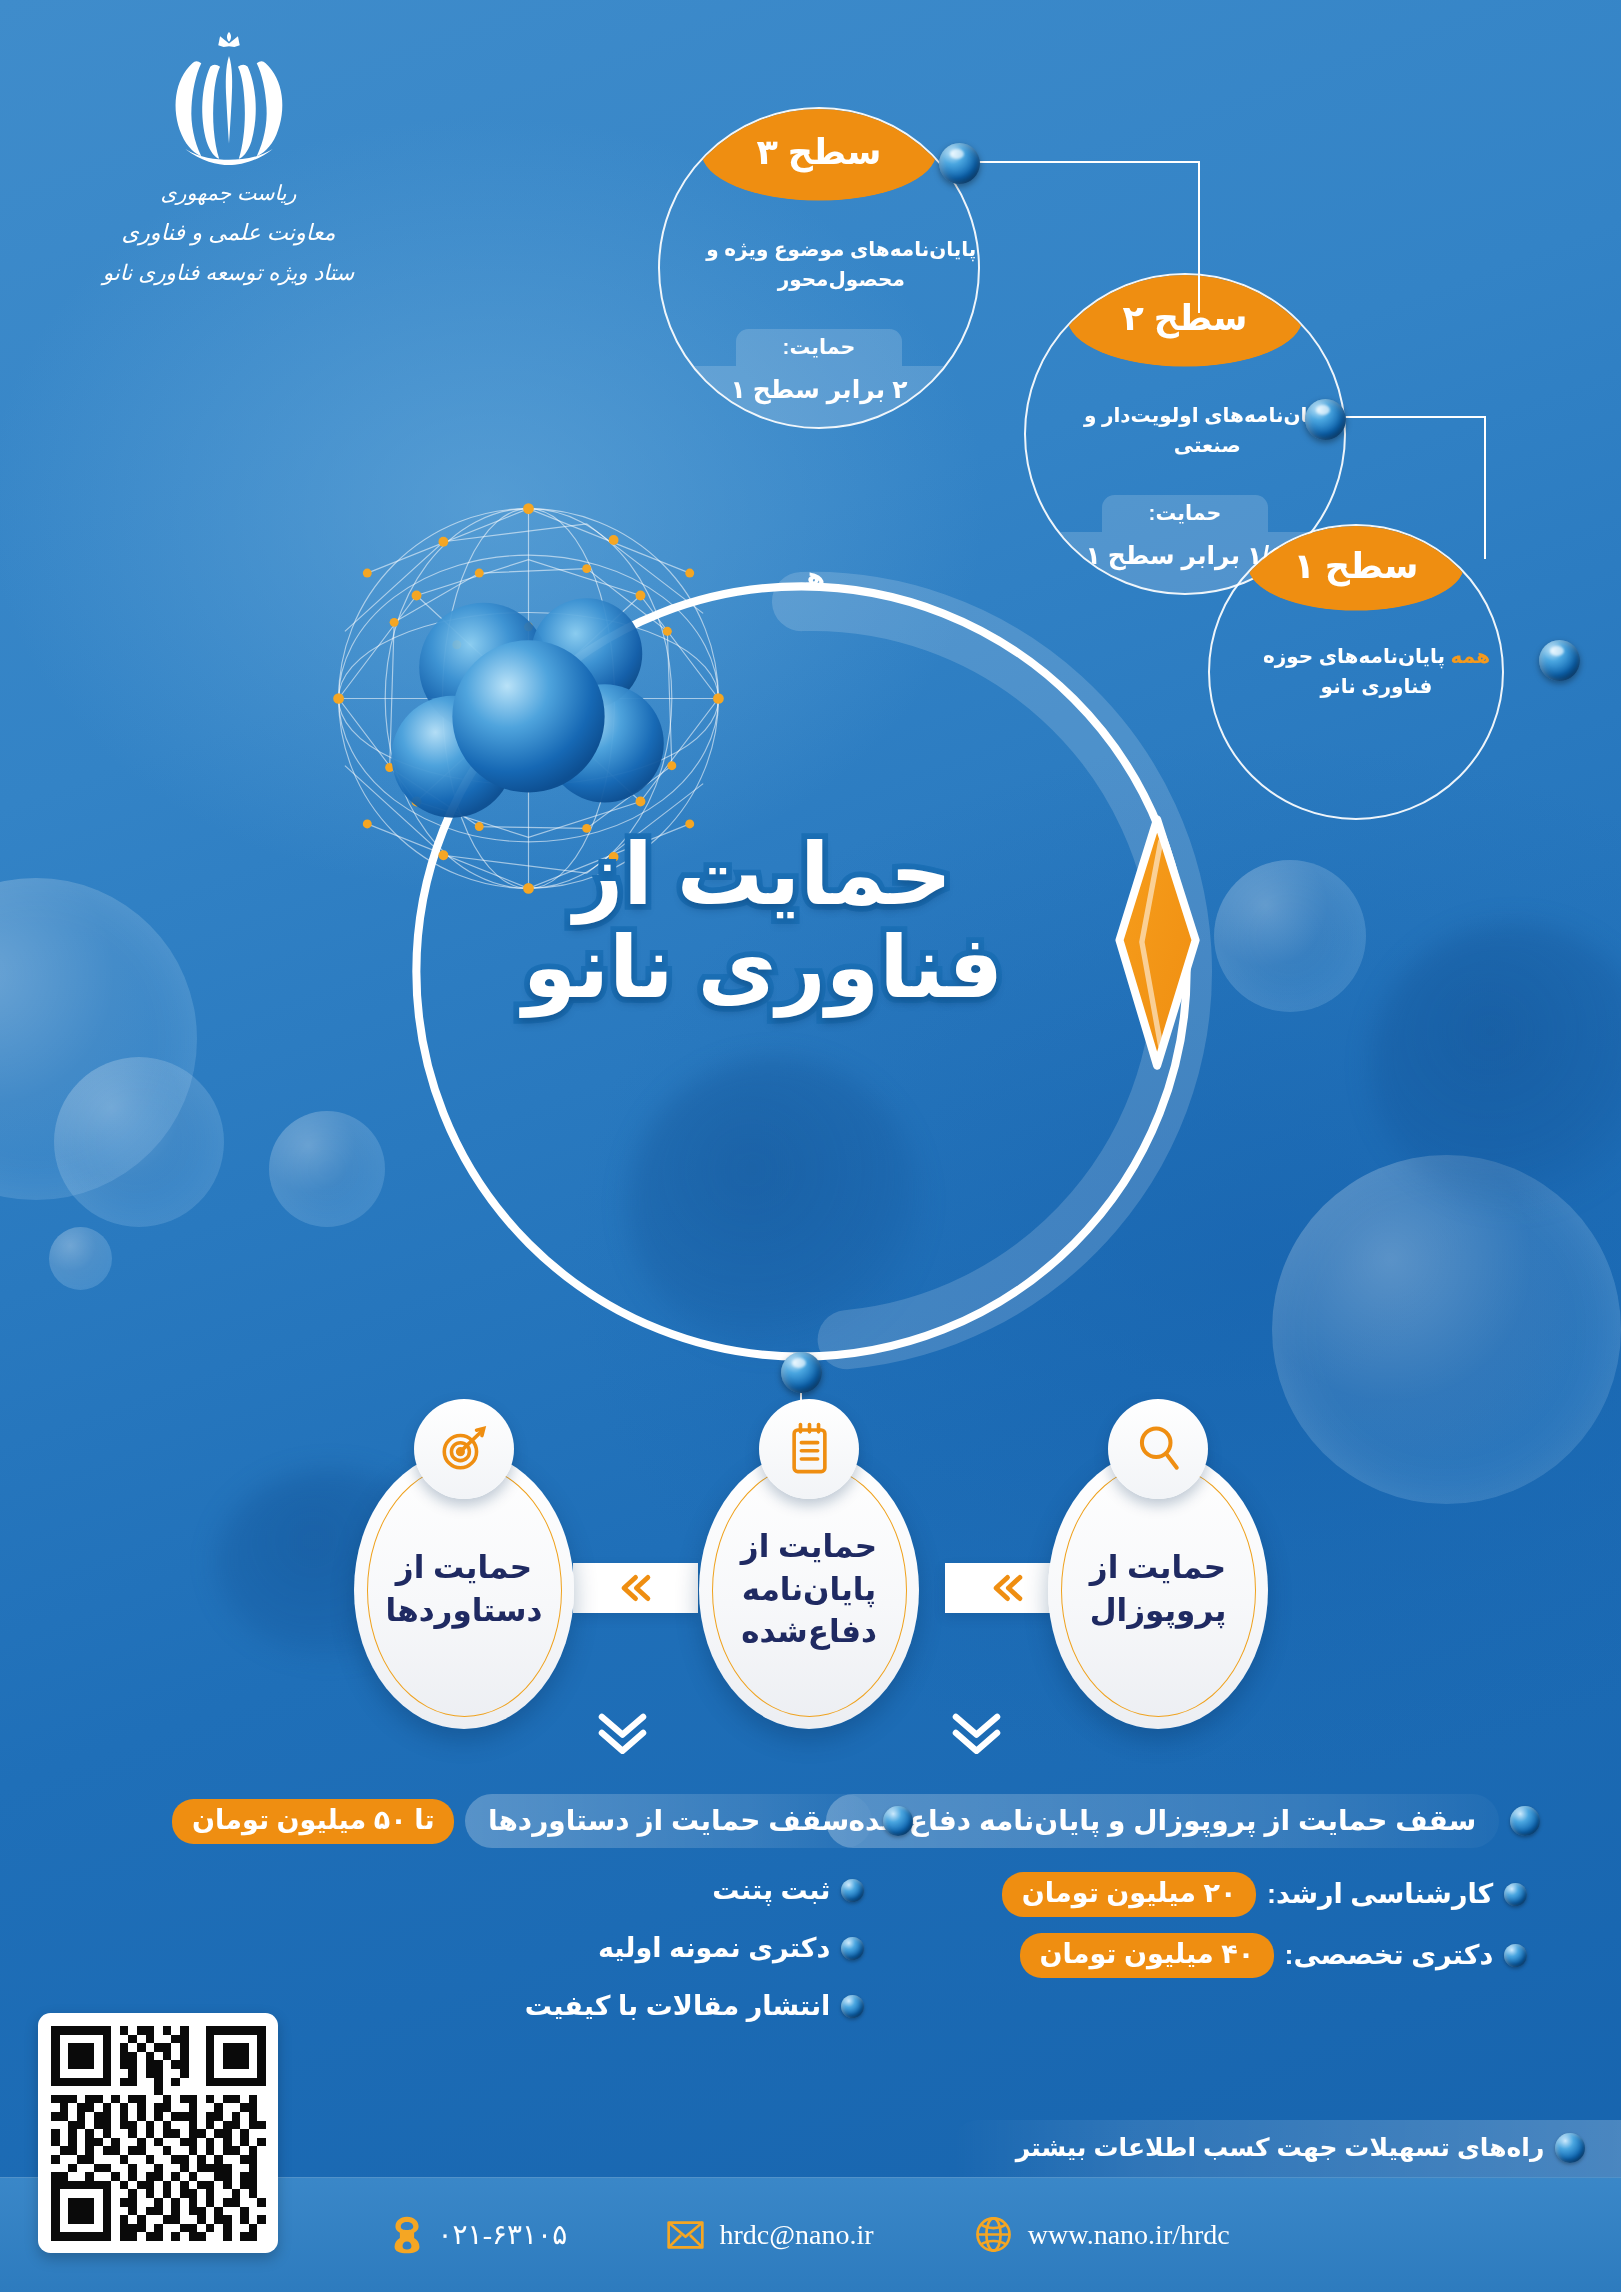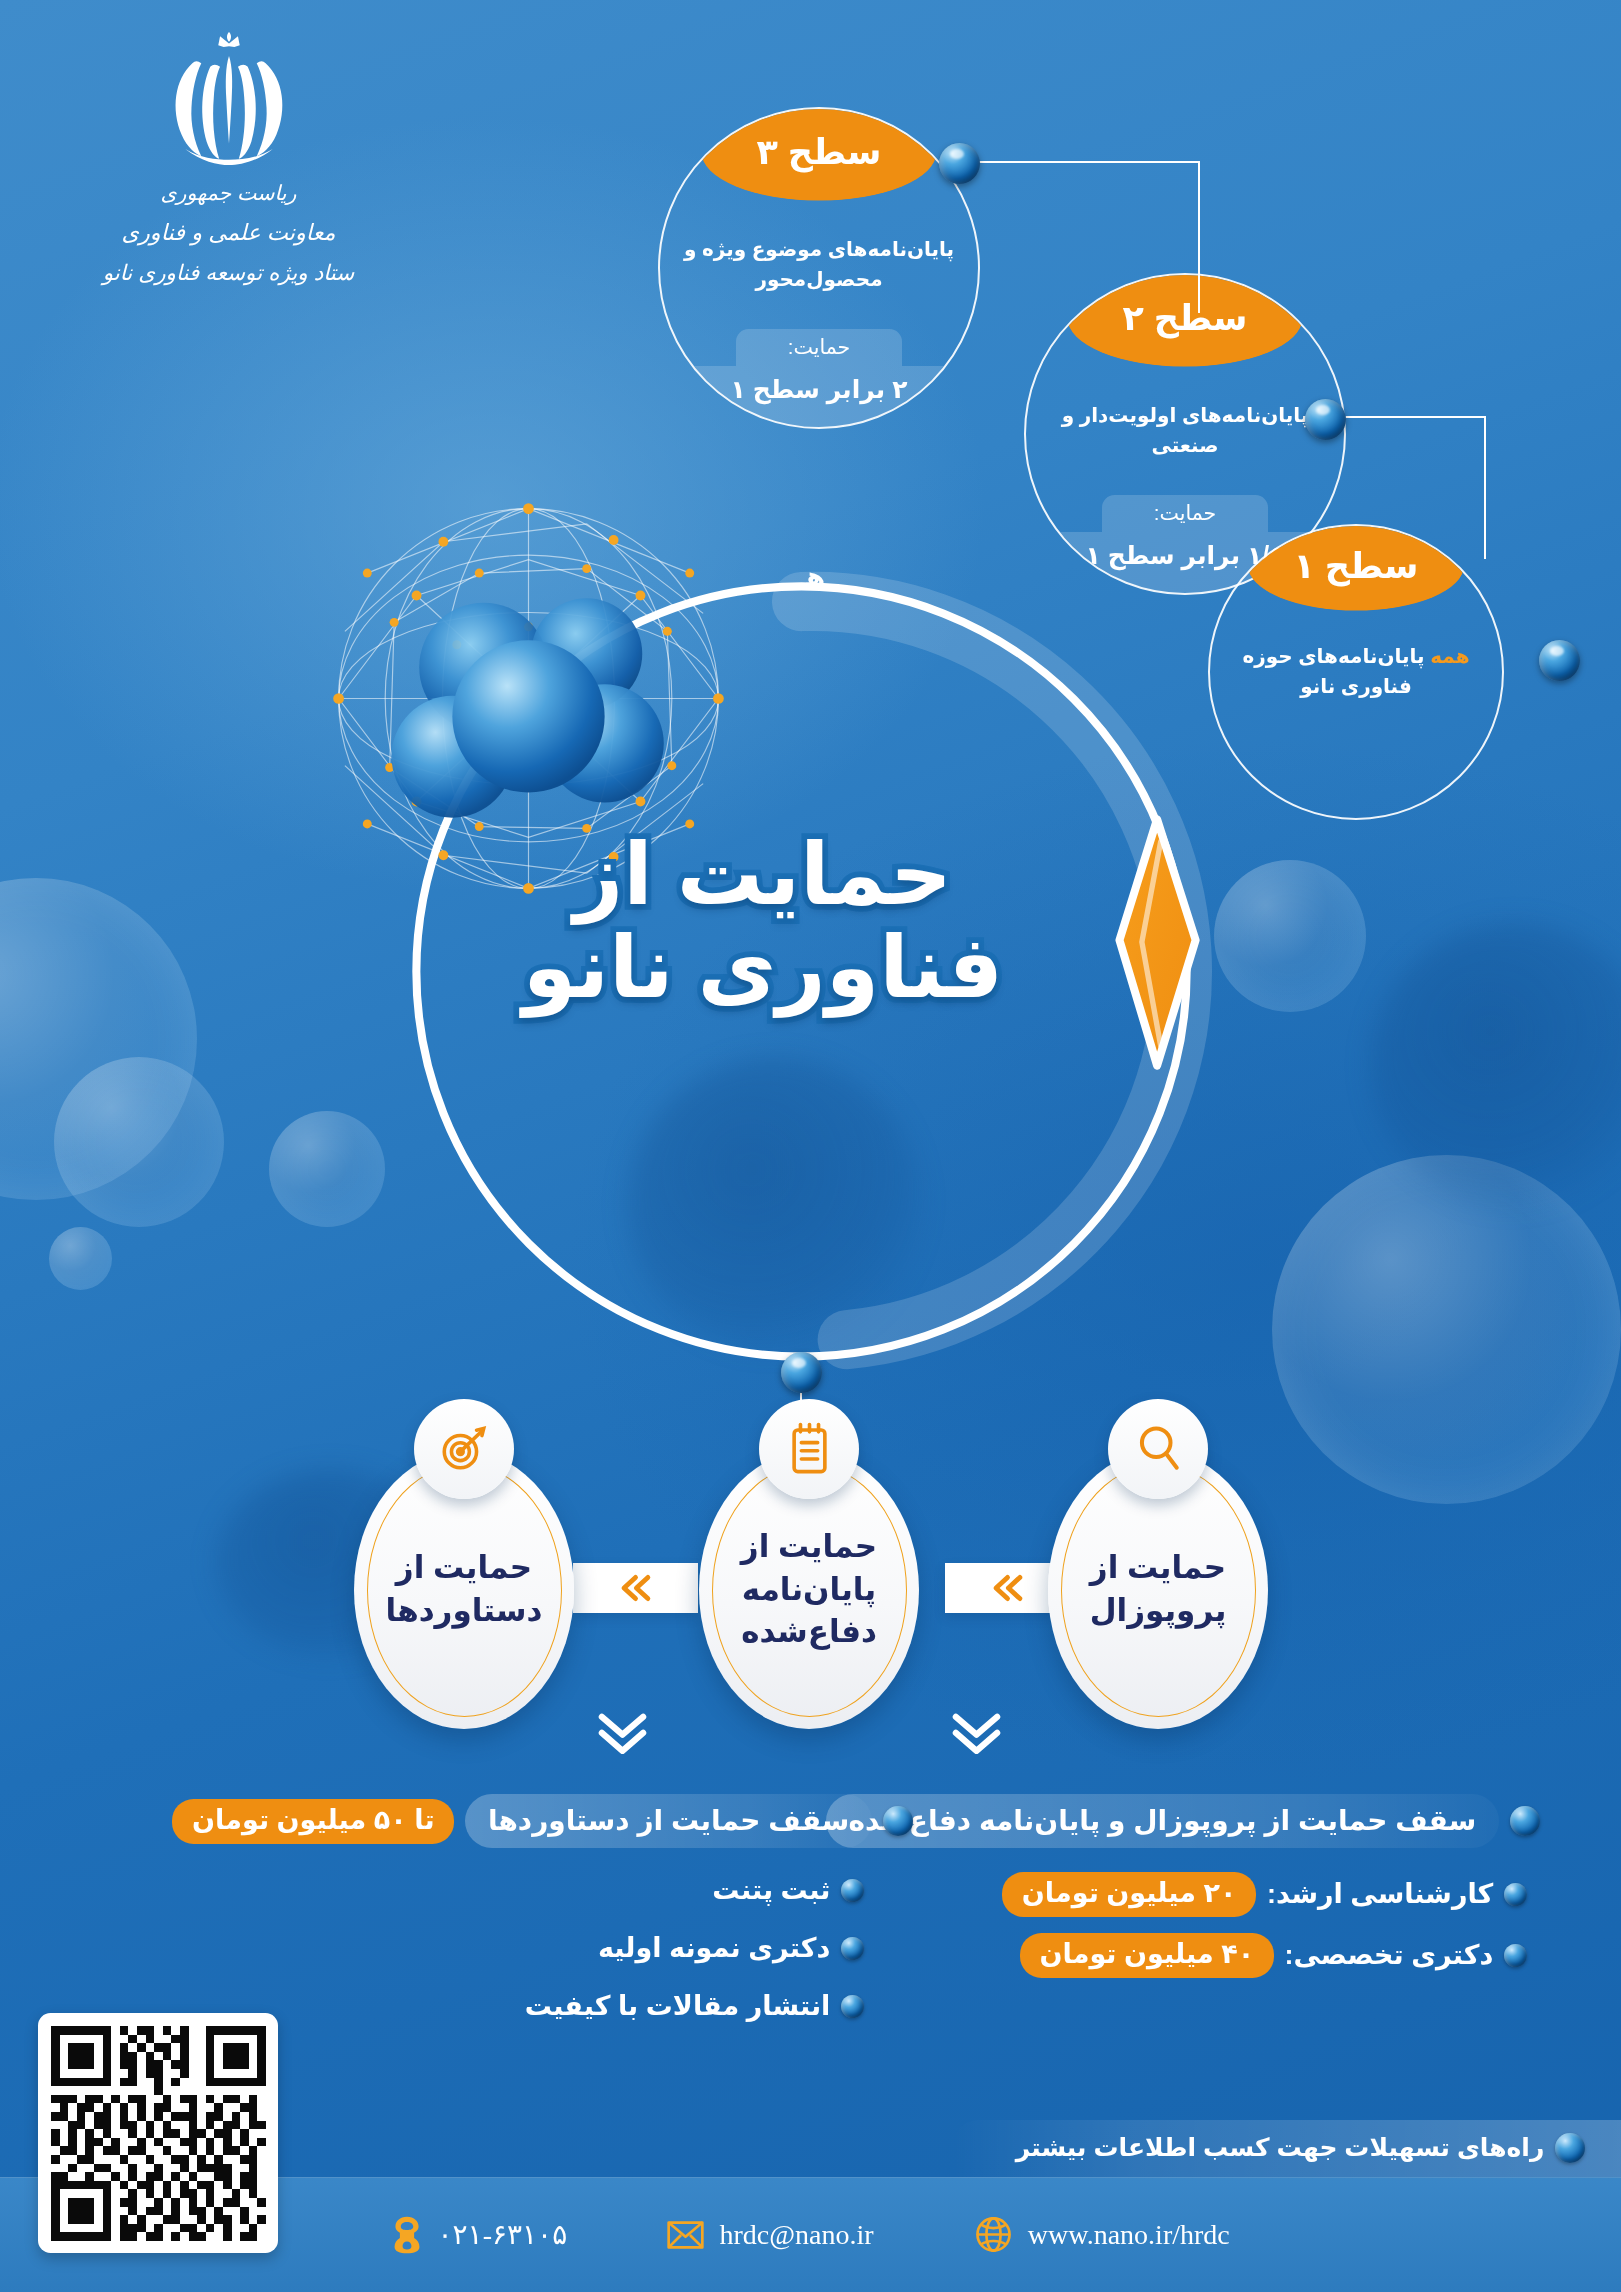--- a/index.html
+++ b/index.html
@@ -35,40 +35,40 @@
   #logo svg { display:block; margin:0 auto; }
   .logo-line { color:#fff; font-size:21.5px; line-height:1.85; font-style:italic; white-space:nowrap; }
   .logo-line.l1 { font-size:20.6px; }
   .logo-line.l2 { font-size:22.4px; }
   .logo-line.l3 { font-size:21.5px; }
 
   
   .level {
     position:absolute; border-radius:50%;
     border:2.7px solid rgba(255,255,255,0.92);
-    display:flex; flex-direction:column; align-items:center;
+    display:flex; flex-direction:column; 
     overflow:hidden;
   }
   .lens {
     position:absolute; top:-5.4px; left:50%; transform:translateX(-50%);
     width:74%; height:97px; background:#ef8e11;
     border-radius:50% / 50%;
     display:flex; align-items:center; justify-content:center;
     clip-path: ellipse(50% 50% at 50% 50%);
   }
   .lens span { color:#fff; font-size:35px; font-weight:bold; letter-spacing:0.4px; }
   .level-body {
     margin-top:125px; color:#fff; font-size:20px; font-weight:bold;
     line-height:1.5; text-align:center; width:86%;
   }
   .level-body .hl { color:#f59a1d; }
   .support-wrap { position:absolute; bottom:0; left:0; right:0; }
   .support-label {
     margin:0 auto; width:52%; background:rgba(255,255,255,0.17);
-    border-radius:12.5px 12.5px 0 0; color:#fff; font-size:20.6px; font-weight:normal;
+    border-radius:12.5px 12.5px 0 0; color:#fff; font-size:20.6px; font-weight:bold;
     padding:6.3px 0 7.2px; text-align:center;
   }
   .support-value {
     background:rgba(255,255,255,0.17); color:#fff; font-size:25px; font-weight:bold;
     text-align:center; padding:9px 0 23px;
   }
 
   
   .node {
     position:absolute; width:41px; height:41px; border-radius:50%;

